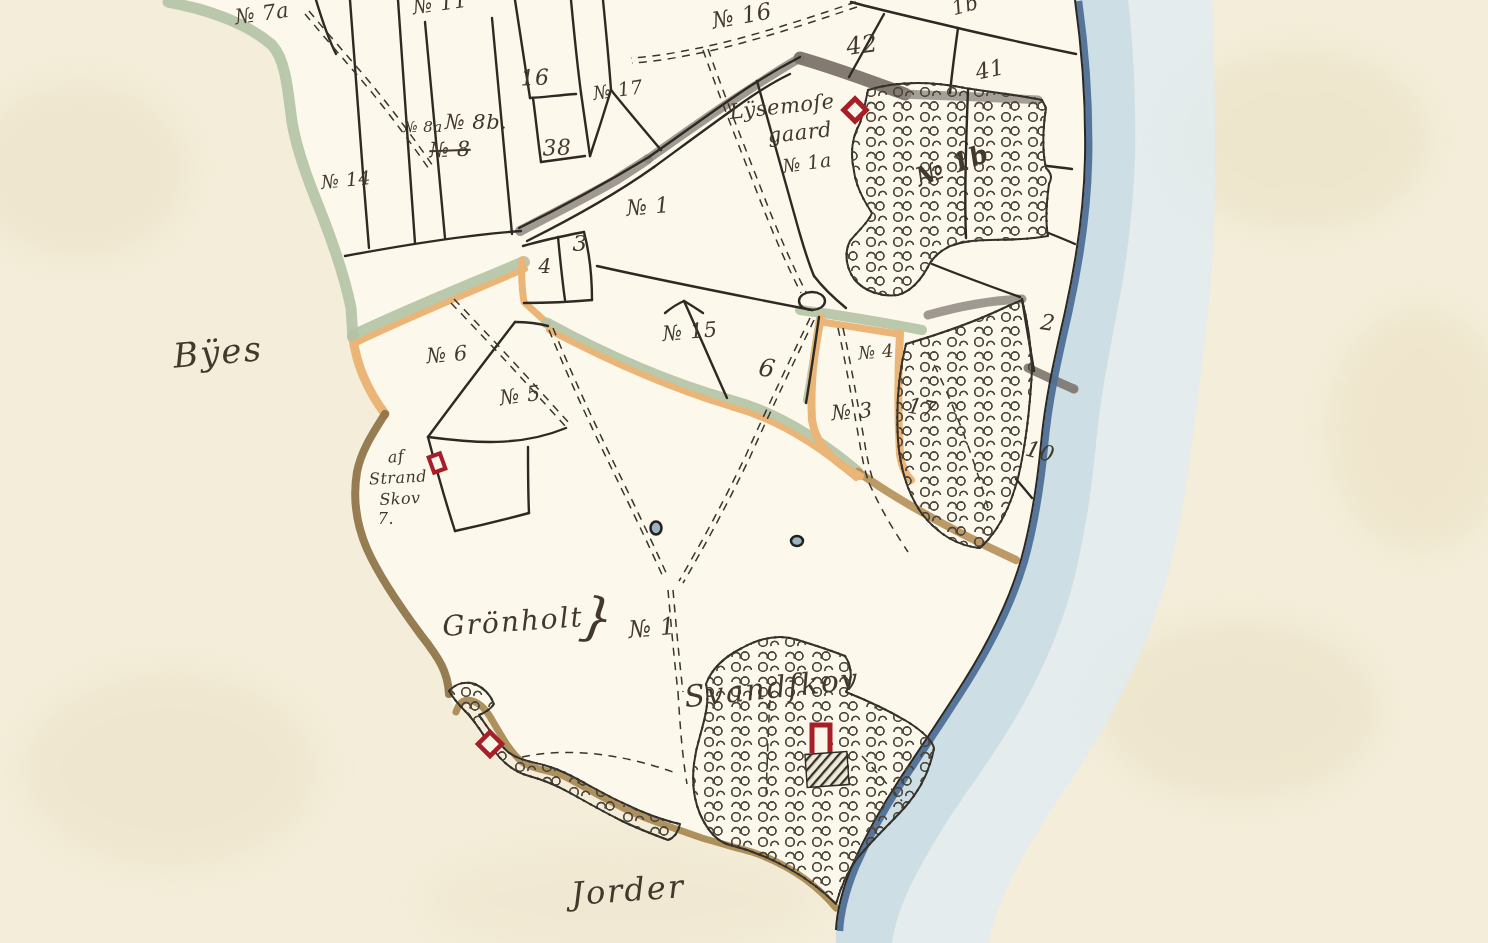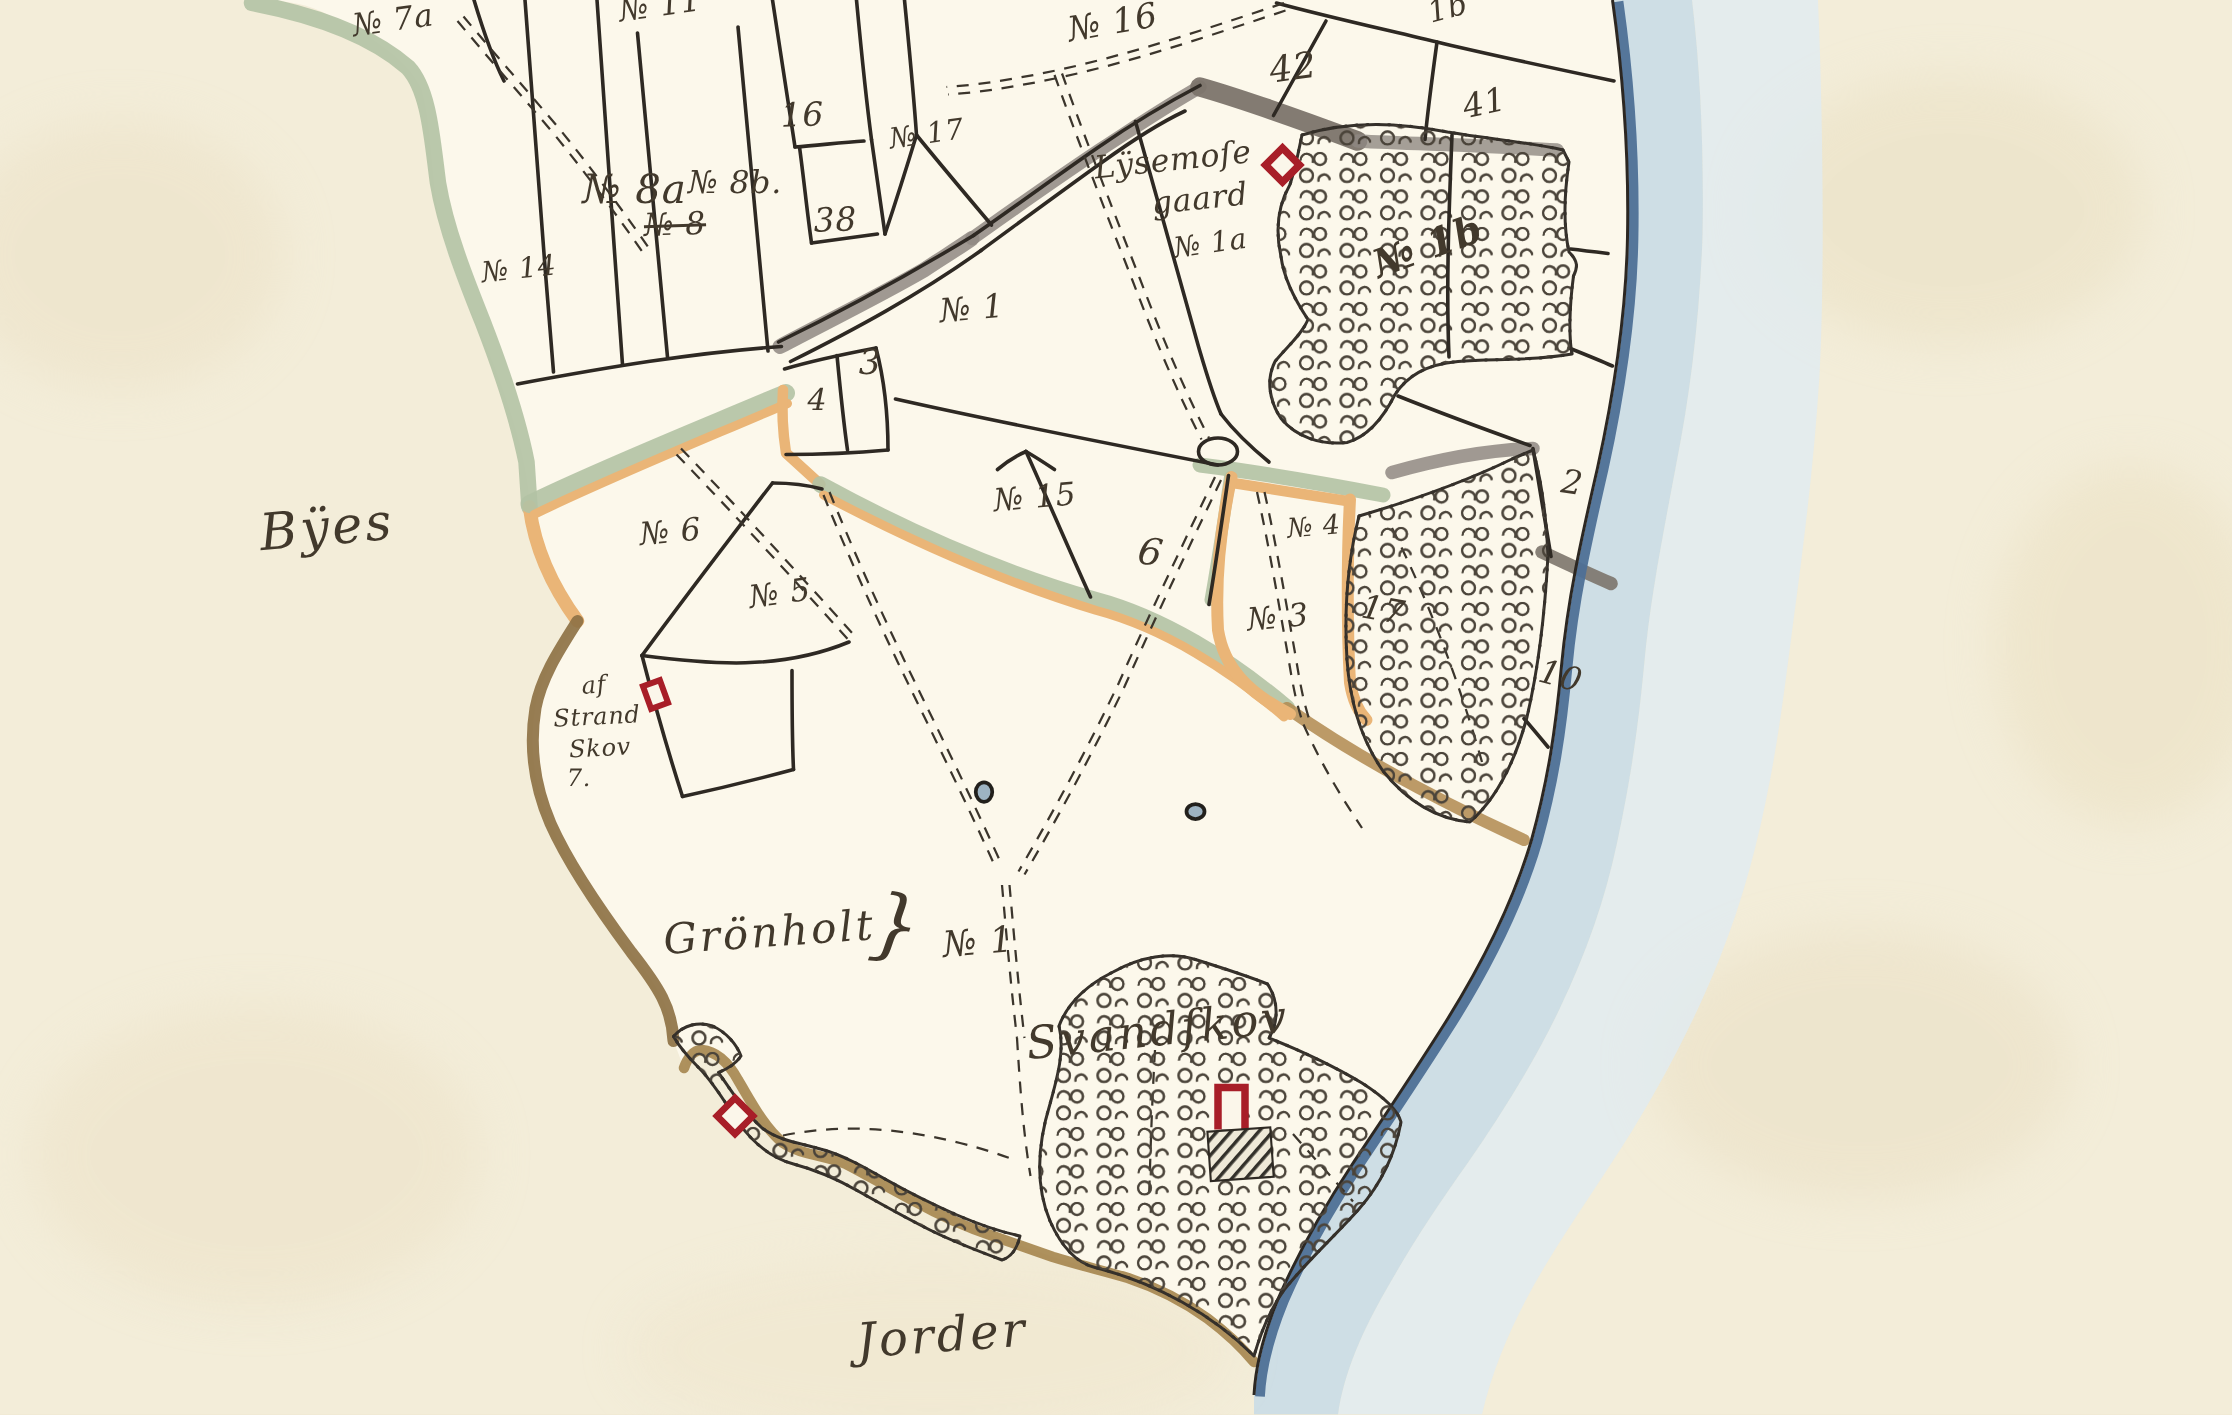--- a/index.html
+++ b/index.html
@@ -199,22 +199,22 @@
   <div class="lbl big" style="left:218px;top:352px;font-size:34px;--r:-5deg">Bÿes</div>
   <div class="lbl" style="left:262px;top:14px;font-size:21px;--r:-8deg">№ 7a</div>
   <div class="lbl" style="left:440px;top:4px;font-size:21px;--r:-8deg">№ 11</div>
   <div class="lbl" style="left:742px;top:16px;font-size:23px;--r:-10deg">№ 16</div>
   <div class="lbl" style="left:965px;top:5px;font-size:20px;--r:-15deg">1b</div>
   <div class="lbl" style="left:862px;top:45px;font-size:24px;--r:-8deg">42</div>
   <div class="lbl" style="left:990px;top:70px;font-size:22px;--r:-12deg">41</div>
   <div class="lbl" style="left:618px;top:90px;font-size:19px;--r:-8deg">№ 17</div>
   <div class="lbl" style="left:535px;top:78px;font-size:22px;--r:-2deg">16</div>
   <div class="lbl" style="left:557px;top:148px;font-size:22px;--r:-2deg">38</div>
-  <div class="lbl" style="left:423px;top:127px;font-size:27px">№ 8a</div>
-  <div class="lbl" style="left:490px;top:122px;font-size:21px">№ 8b.</div>
+  <div class="lbl" style="left:423px;top:127px;font-size:15px">№ 8a</div>
+  <div class="lbl" style="left:476px;top:122px;font-size:21px">№ 8b.</div>
   <div class="lbl struck" style="left:450px;top:150px;font-size:21px;--r:-2deg">№ 8</div>
   <div class="lbl" style="left:346px;top:180px;font-size:19px;--r:-6deg">№ 14</div>
   <div class="lbl" style="left:782px;top:107px;font-size:21px;--r:-6deg">Lÿsemoſe</div>
   <div class="lbl" style="left:800px;top:133px;font-size:21px;--r:-6deg">gaard</div>
   <div class="lbl" style="left:807px;top:163px;font-size:19px;--r:-8deg">№ 1a</div>
   <div class="lbl" style="left:952px;top:165px;font-size:26px;--r:-20deg;font-weight:bold">№ 1b</div>
   <div class="lbl" style="left:580px;top:243px;font-size:23px">3</div>
   <div class="lbl" style="left:545px;top:266px;font-size:20px">4</div>
   <div class="lbl" style="left:648px;top:207px;font-size:22px;--r:-5deg">№ 1</div>
   <div class="lbl" style="left:447px;top:355px;font-size:21px;--r:-5deg">№ 6</div>

